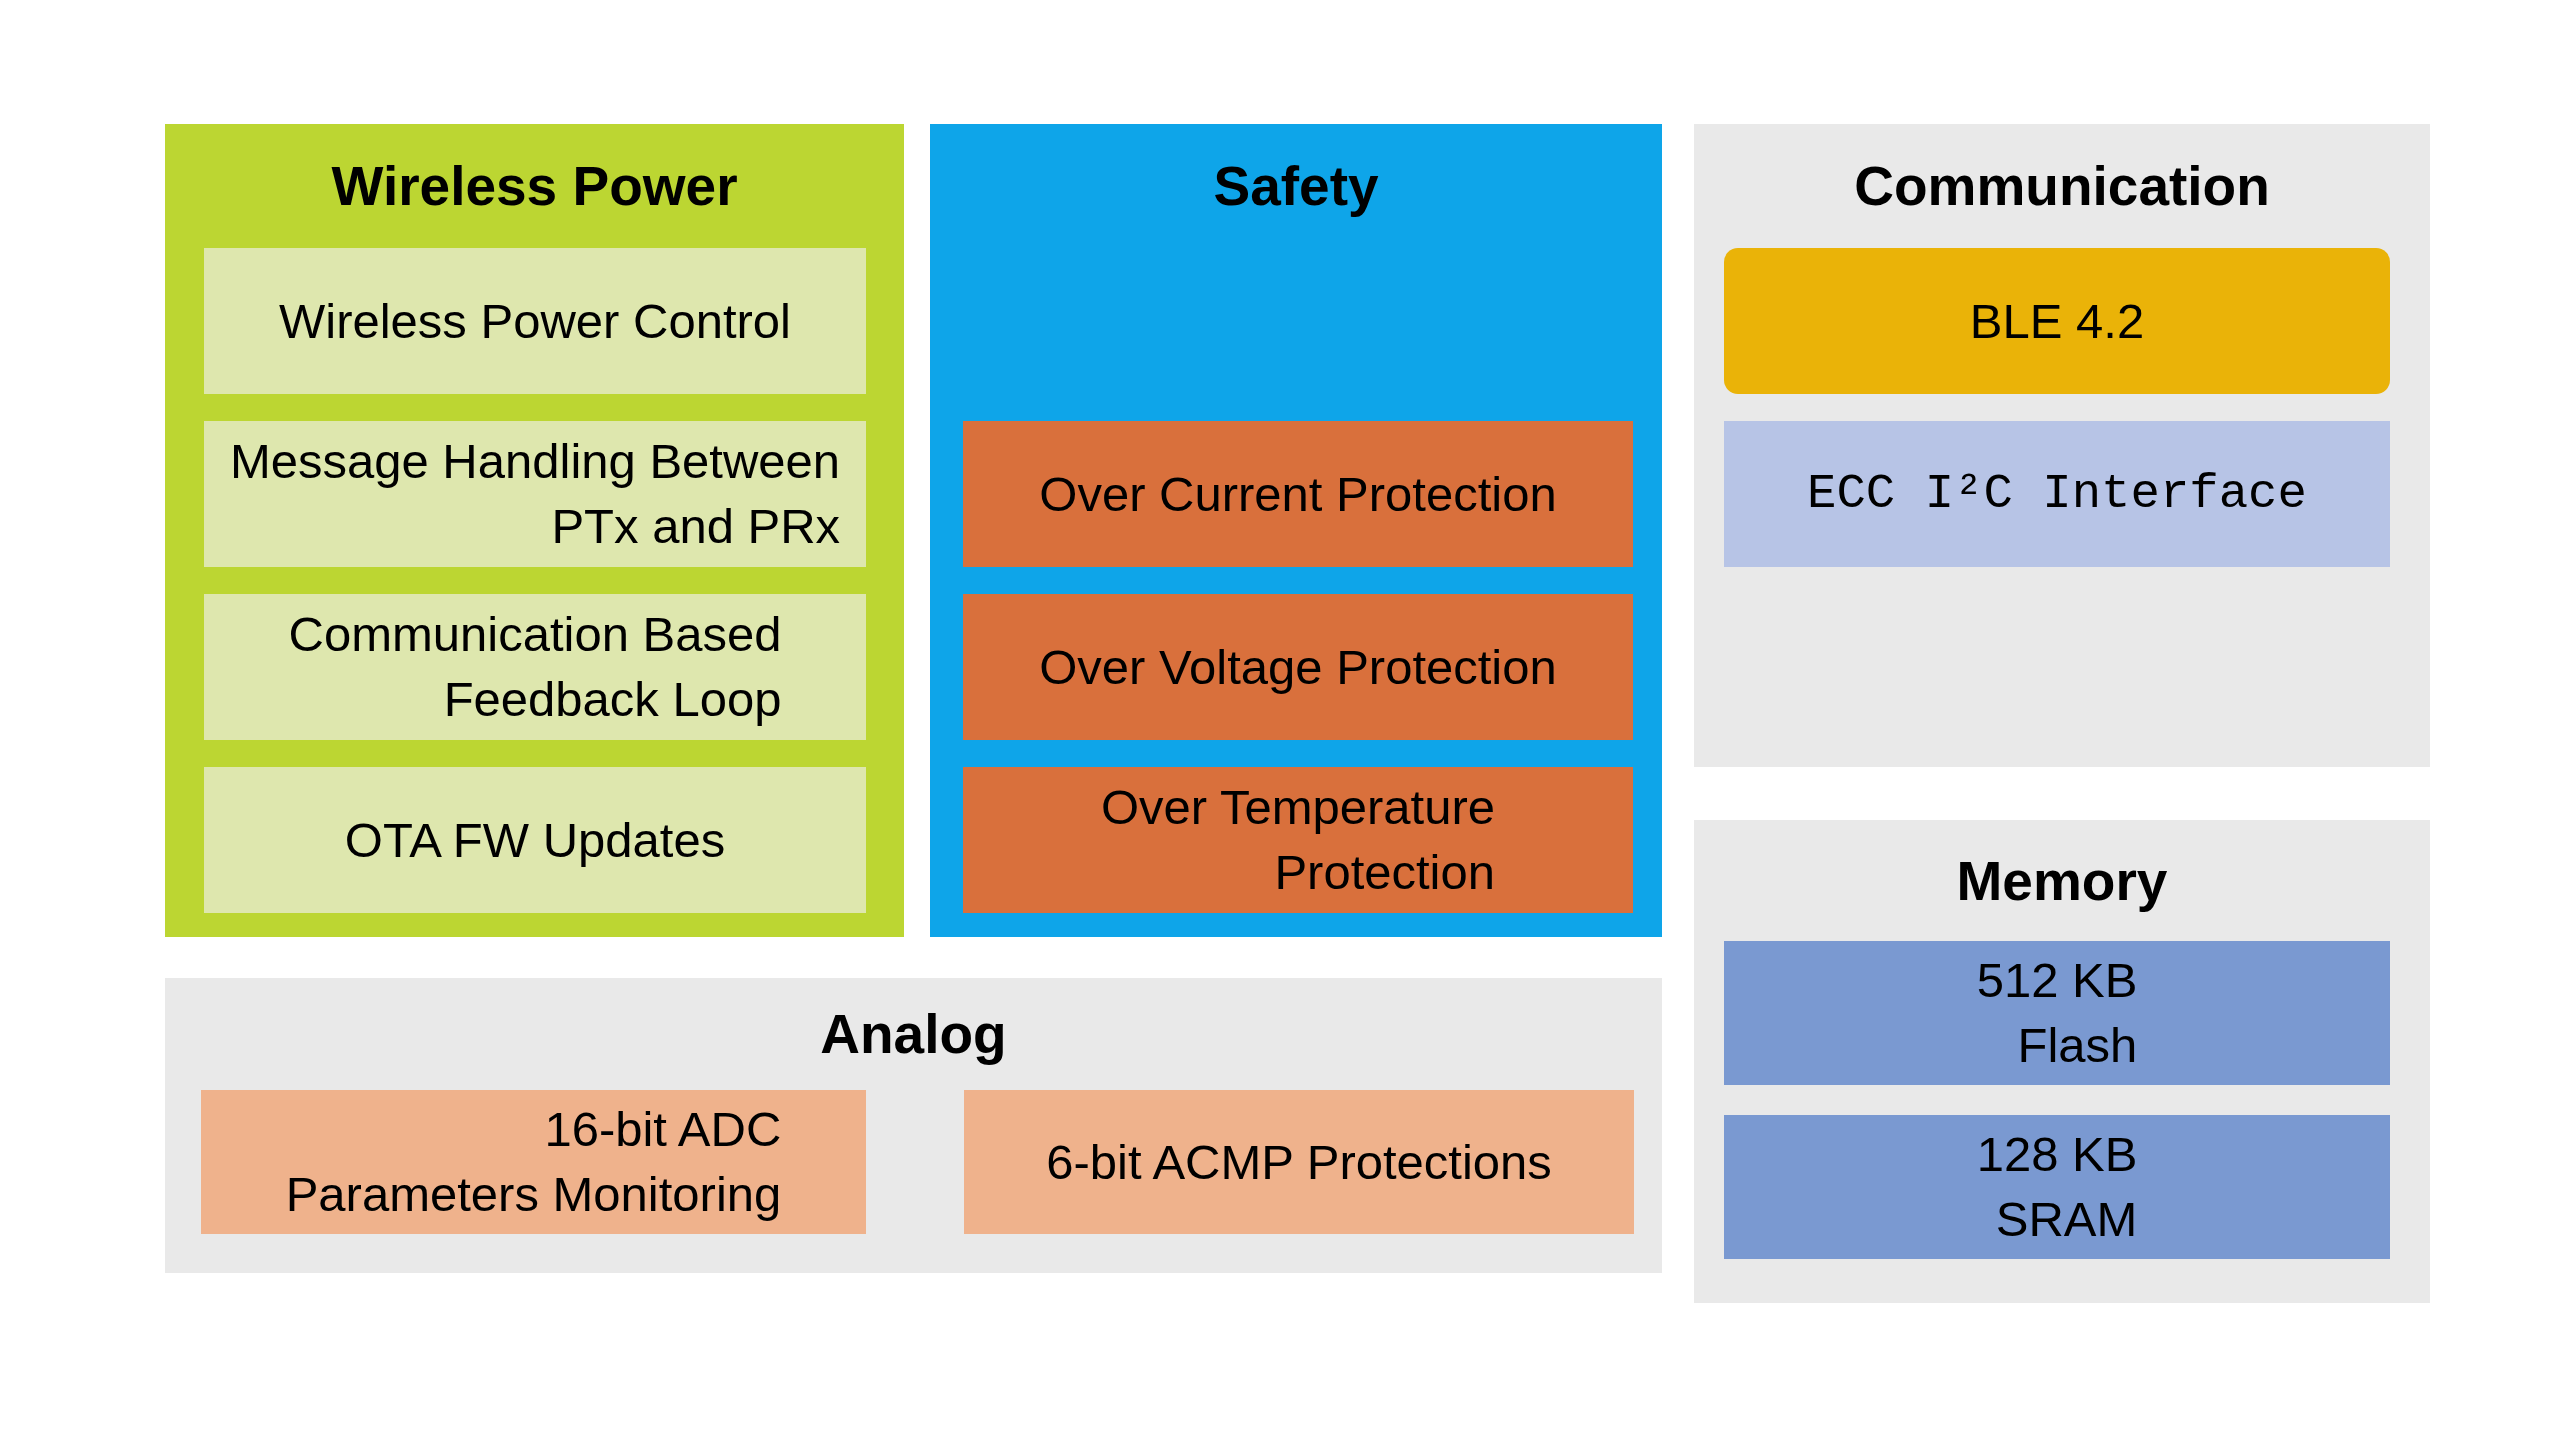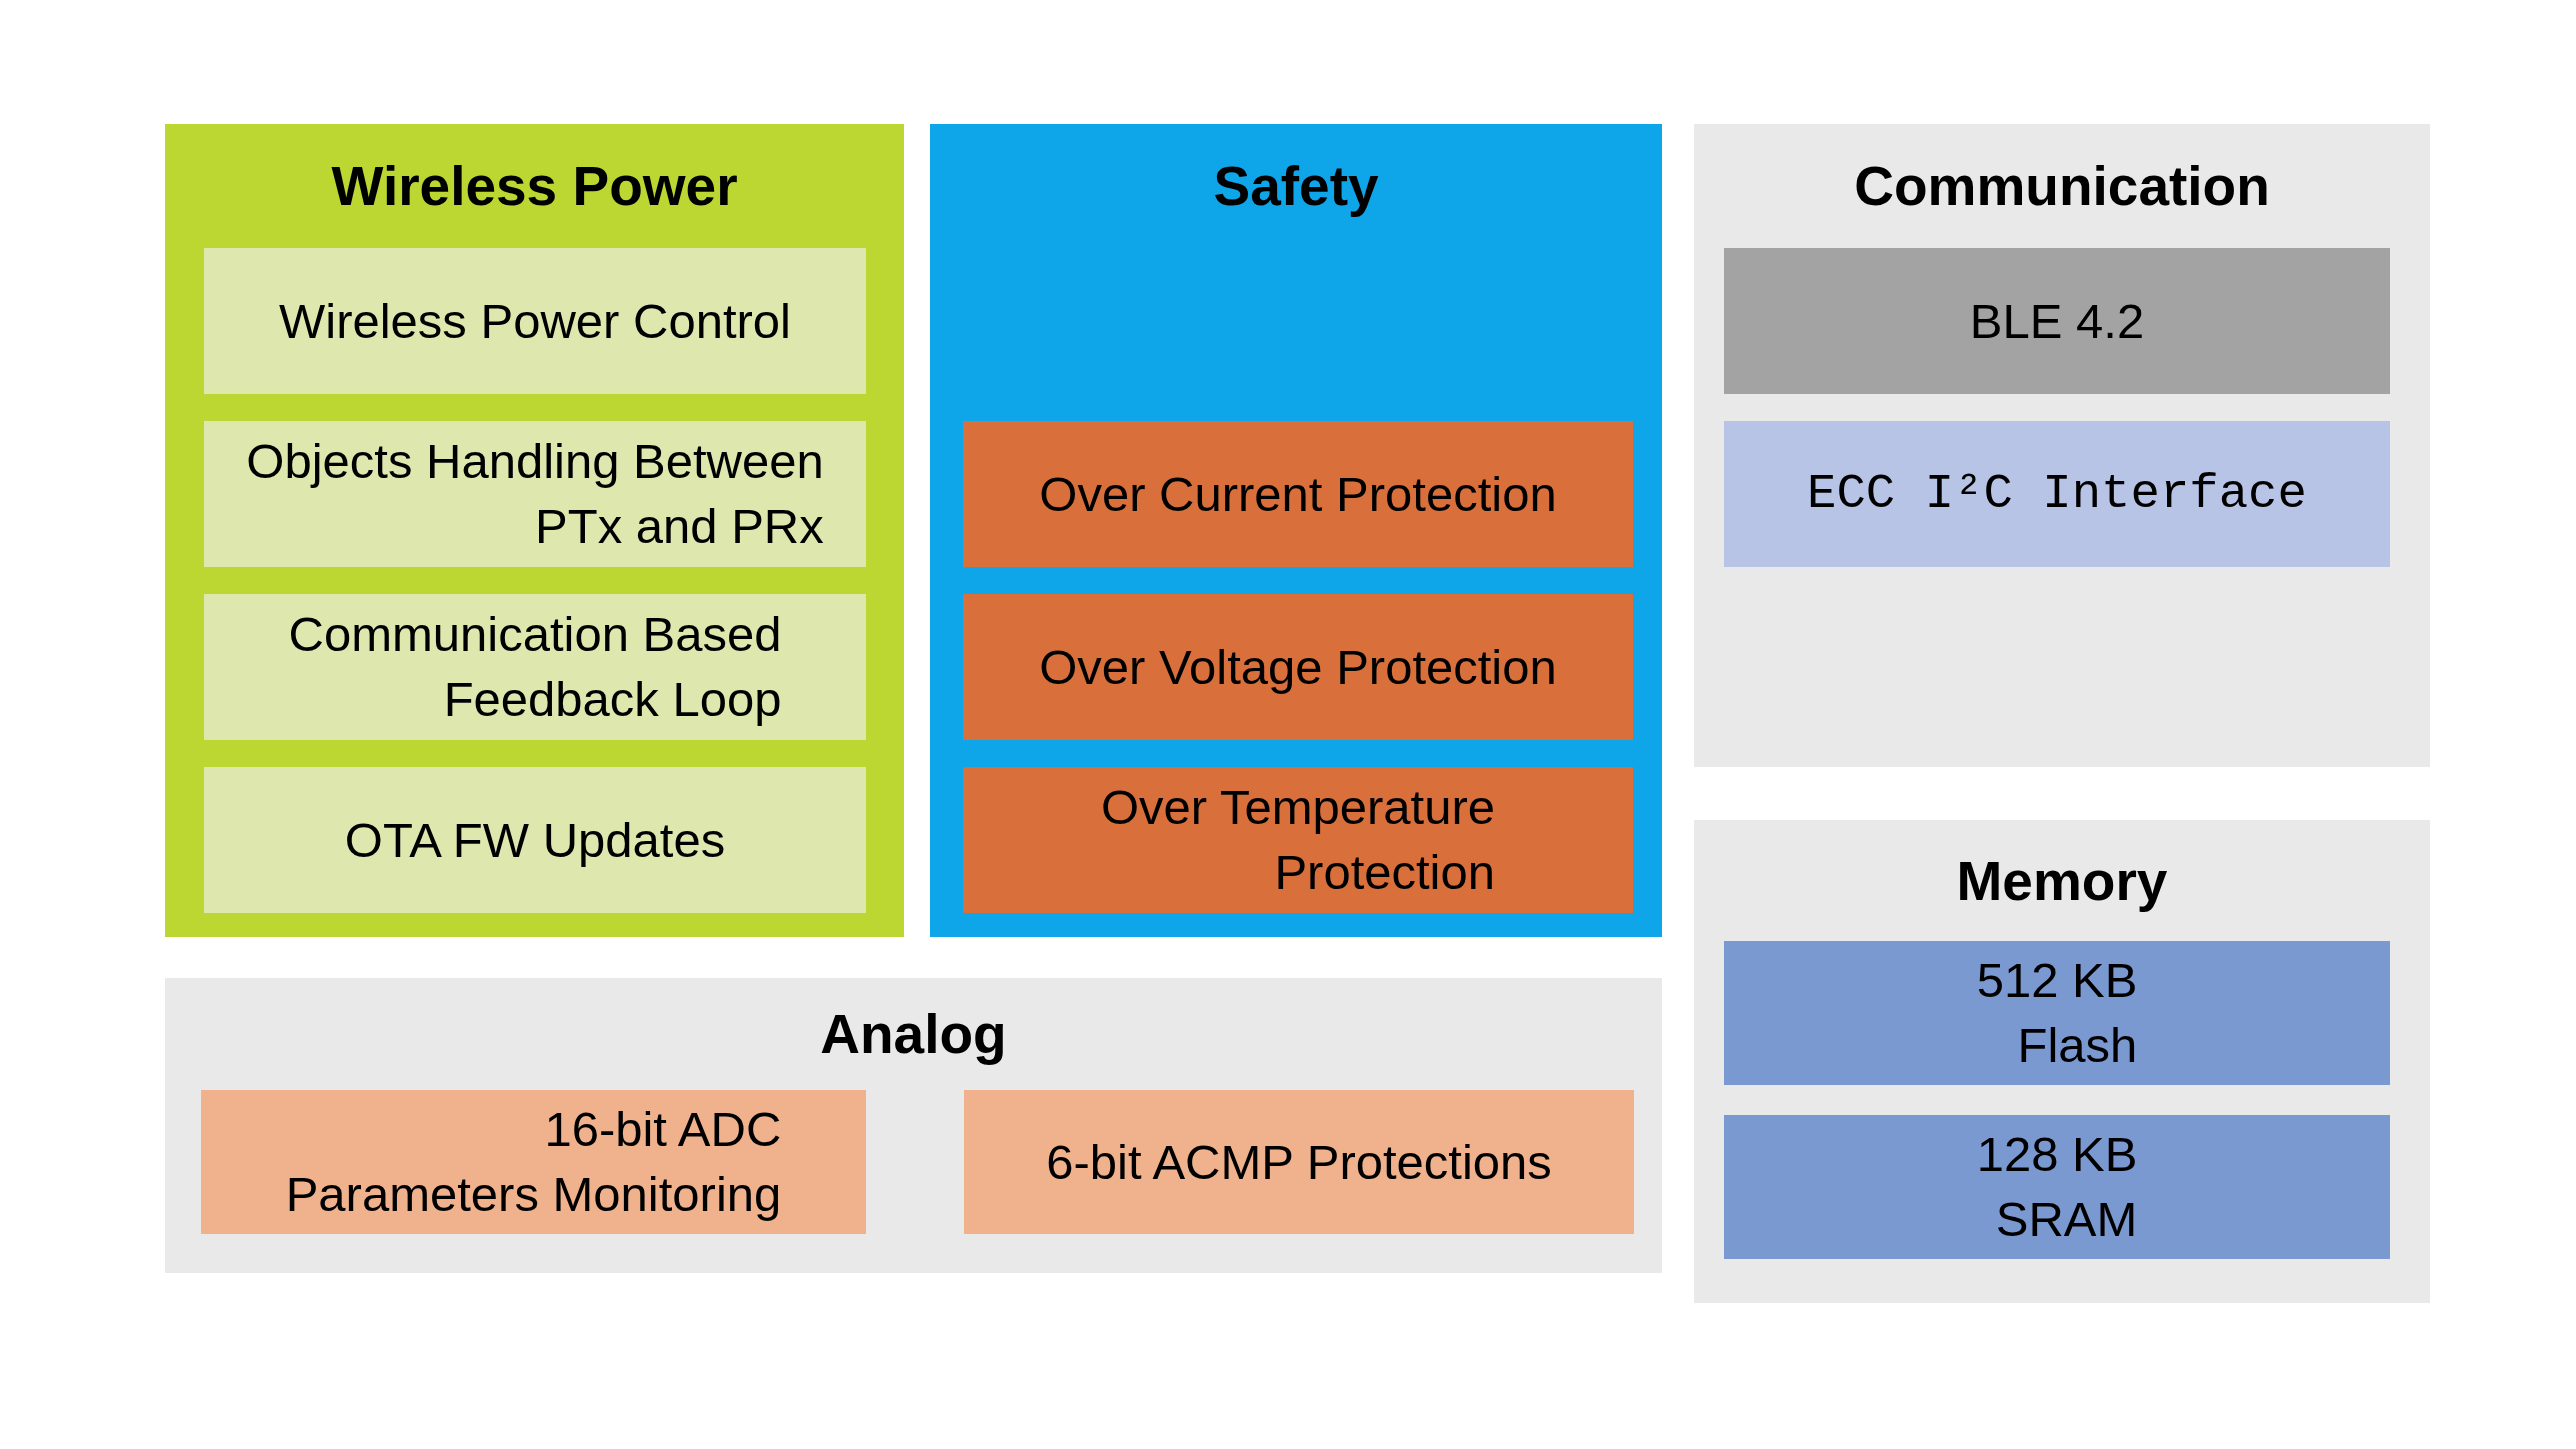--- a/index.html
+++ b/index.html
@@ -80,38 +80,38 @@
   #analog-item-1 { left: 799px; width: 670px; }
 </style>
 </head>
 <body>
 
 <div id="canvas">
 
   <div class="section" id="sec-wp" style="background-color: rgb(188, 214, 50);">
     <div class="section-title title-tall">Wireless Power</div>
     <div class="block" id="wp-item-0" style="background-color: rgb(222, 231, 174);">Wireless Power Control</div>
-    <div class="block" id="wp-item-1" style="background-color: rgb(222, 231, 174);">Objects Handling Between
+    <div class="block" id="wp-item-1" style="background-color: rgb(222, 231, 174);">Message Handling Between
 PTx and PRx</div>
     <div class="block" id="wp-item-2" style="background-color: rgb(222, 231, 174);">Communication Based
 Feedback Loop</div>
     <div class="block" id="wp-item-3" style="background-color: rgb(222, 231, 174);">OTA FW Updates</div>
   </div>
 
   <div class="section" id="sec-safety" style="background-color: #0ea5e9;">
     <div class="section-title title-tall">Safety</div>
     <div class="block" id="safety-item-1" style="background-color: rgb(217, 112, 60);">Over Current Protection</div>
     <div class="block" id="safety-item-2" style="background-color: rgb(217, 112, 60);">Over Voltage Protection</div>
     <div class="block" id="safety-item-3" style="background-color: rgb(217, 112, 60);">Over Temperature
 Protection</div>
   </div>
 
   <div class="section" id="sec-comm" style="background-color: rgb(233, 233, 233);">
     <div class="section-title title-tall">Communication</div>
-    <div class="block" id="comm-item-0" style="background-color: #a3a3a3;">BLE 4.2</div>
+    <div class="block" id="comm-item-0" style="background-color: #eab308; border-radius: 14px;">BLE 4.2</div>
     <div class="block" id="comm-item-1" style="background-color: rgb(183, 196, 230); font-family: Liberation Mono, monospace;">ECC I²C Interface</div>
   </div>
 
   <div class="section" id="sec-mem" style="background-color: rgb(233, 233, 233);">
     <div class="section-title title-mem">Memory</div>
     <div class="block" id="mem-item-0" style="background-color: rgb(122, 153, 209);">512 KB
 Flash</div>
     <div class="block" id="mem-item-1" style="background-color: rgb(122, 153, 209);">128 KB
 SRAM</div>
   </div>

